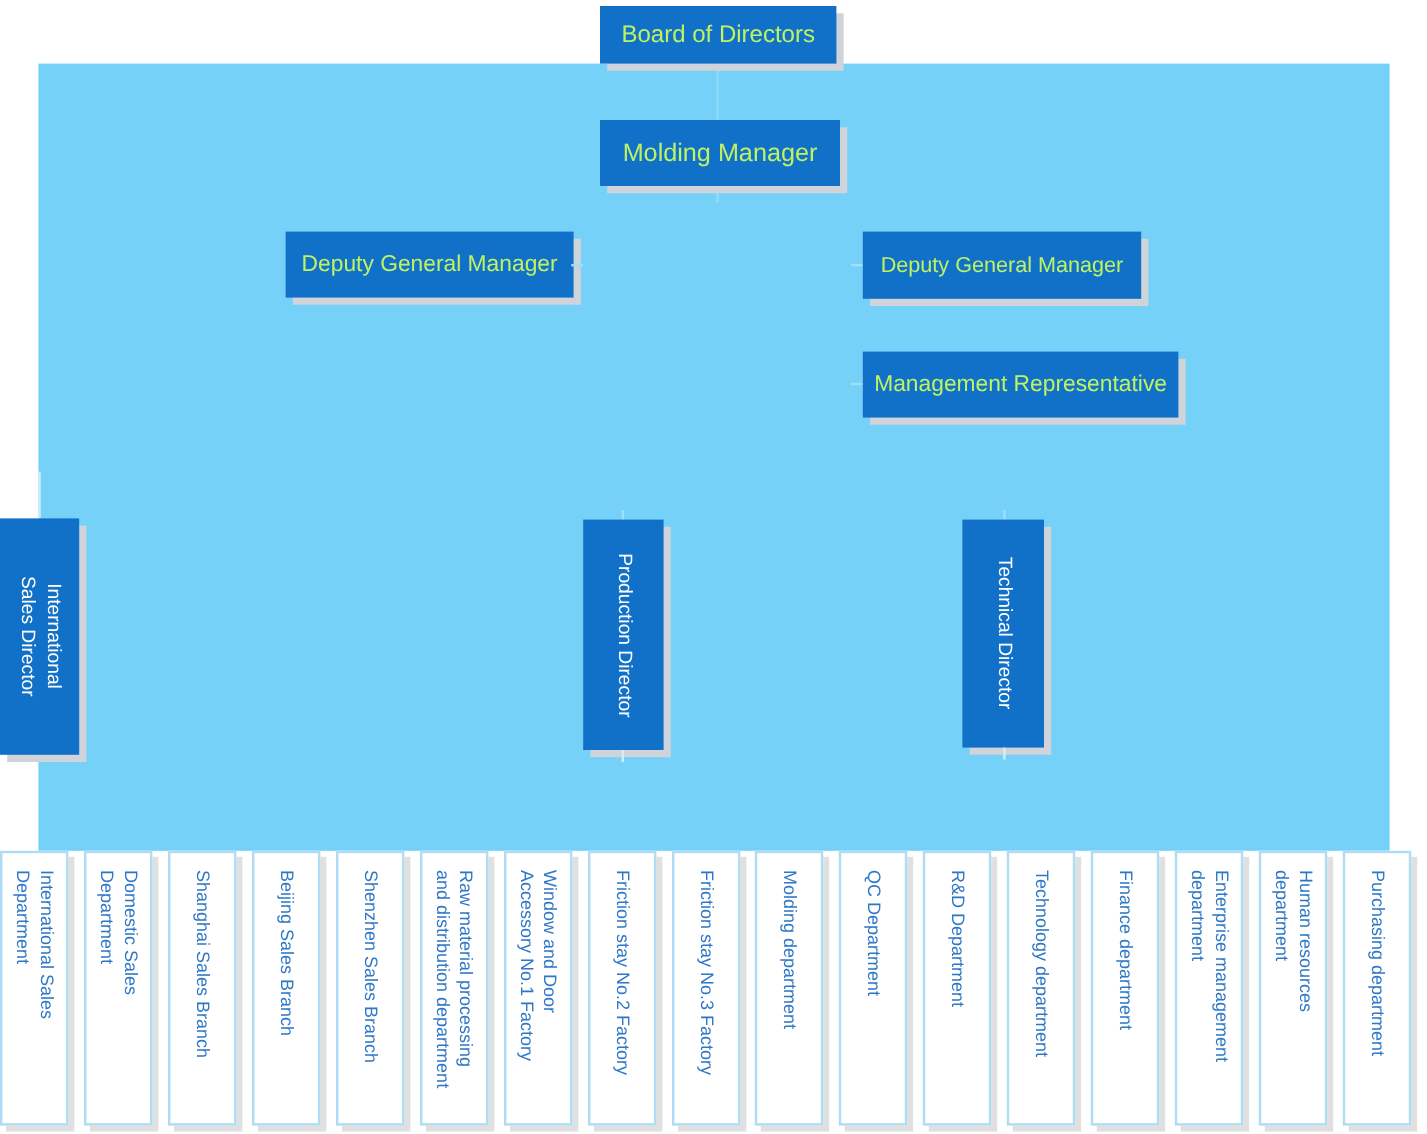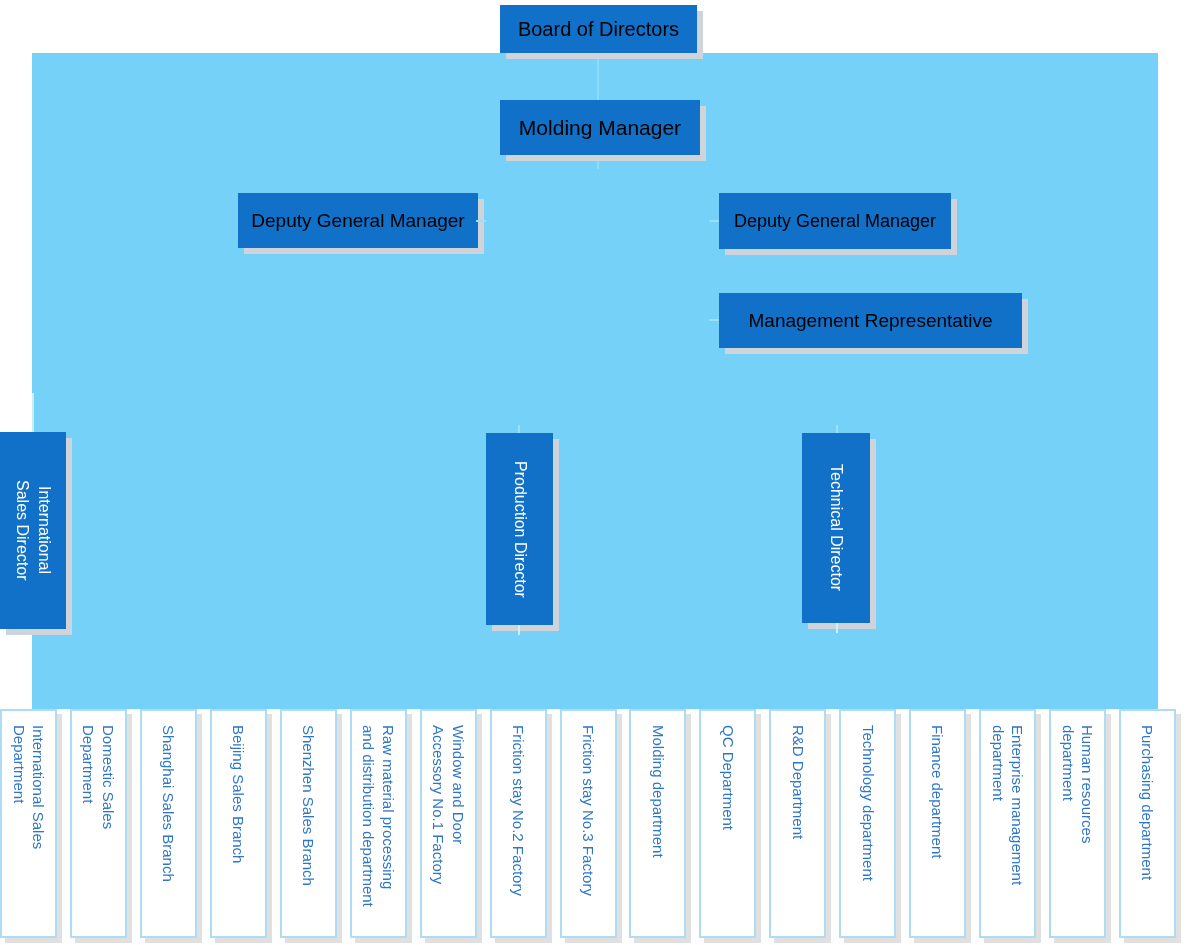--- a/index.html
+++ b/index.html
@@ -10,29 +10,29 @@
   }
   .stage { position: absolute; left: 0; top: 0; width: 1189px; height: 945px; }
 
   .bg-rect {
     position: absolute; left: 32px; top: 53px; width: 1126px; height: 656px;
     background: #76D1F8;
   }
 
   
   .node {
-    position: absolute; background: #1170C8; color: #000000;
+    position: absolute; background: #1170C8; color: #bef264;
     display: flex; align-items: center; justify-content: center;
     box-shadow: 6px 6px 0 #CED4D9; z-index: 3; text-align: center;
   }
   .node-board   { left: 500px; top: 5px;   width: 197px; height: 48px; font-size: 20px; }
   .node-gm      { left: 500px; top: 100px; width: 200px; height: 55px; font-size: 21px; }
   .node-dgm-l   { left: 238px; top: 193px; width: 240px; height: 55px; font-size: 19px; }
   .node-dgm-r   { left: 719px; top: 193px; width: 232px; height: 56px; font-size: 18px; }
-  .node-mr      { left: 719px; top: 293px; width: 303px; height: 55px; font-size: 19px; }
+  .node-mr      { left: 719px; top: 293px; width: 263px; height: 55px; font-size: 19px; }
 
   
   .vnode {
     position: absolute; background: #1170C8; color: #ffffff;
     display: flex; align-items: center; justify-content: center;
     box-shadow: 6px 6px 0 #CED4D9; z-index: 3;
   }
   .vnode span {
     writing-mode: vertical-rl; white-space: pre-line;
     font-size: 16px; line-height: 1.4; text-align: center;

